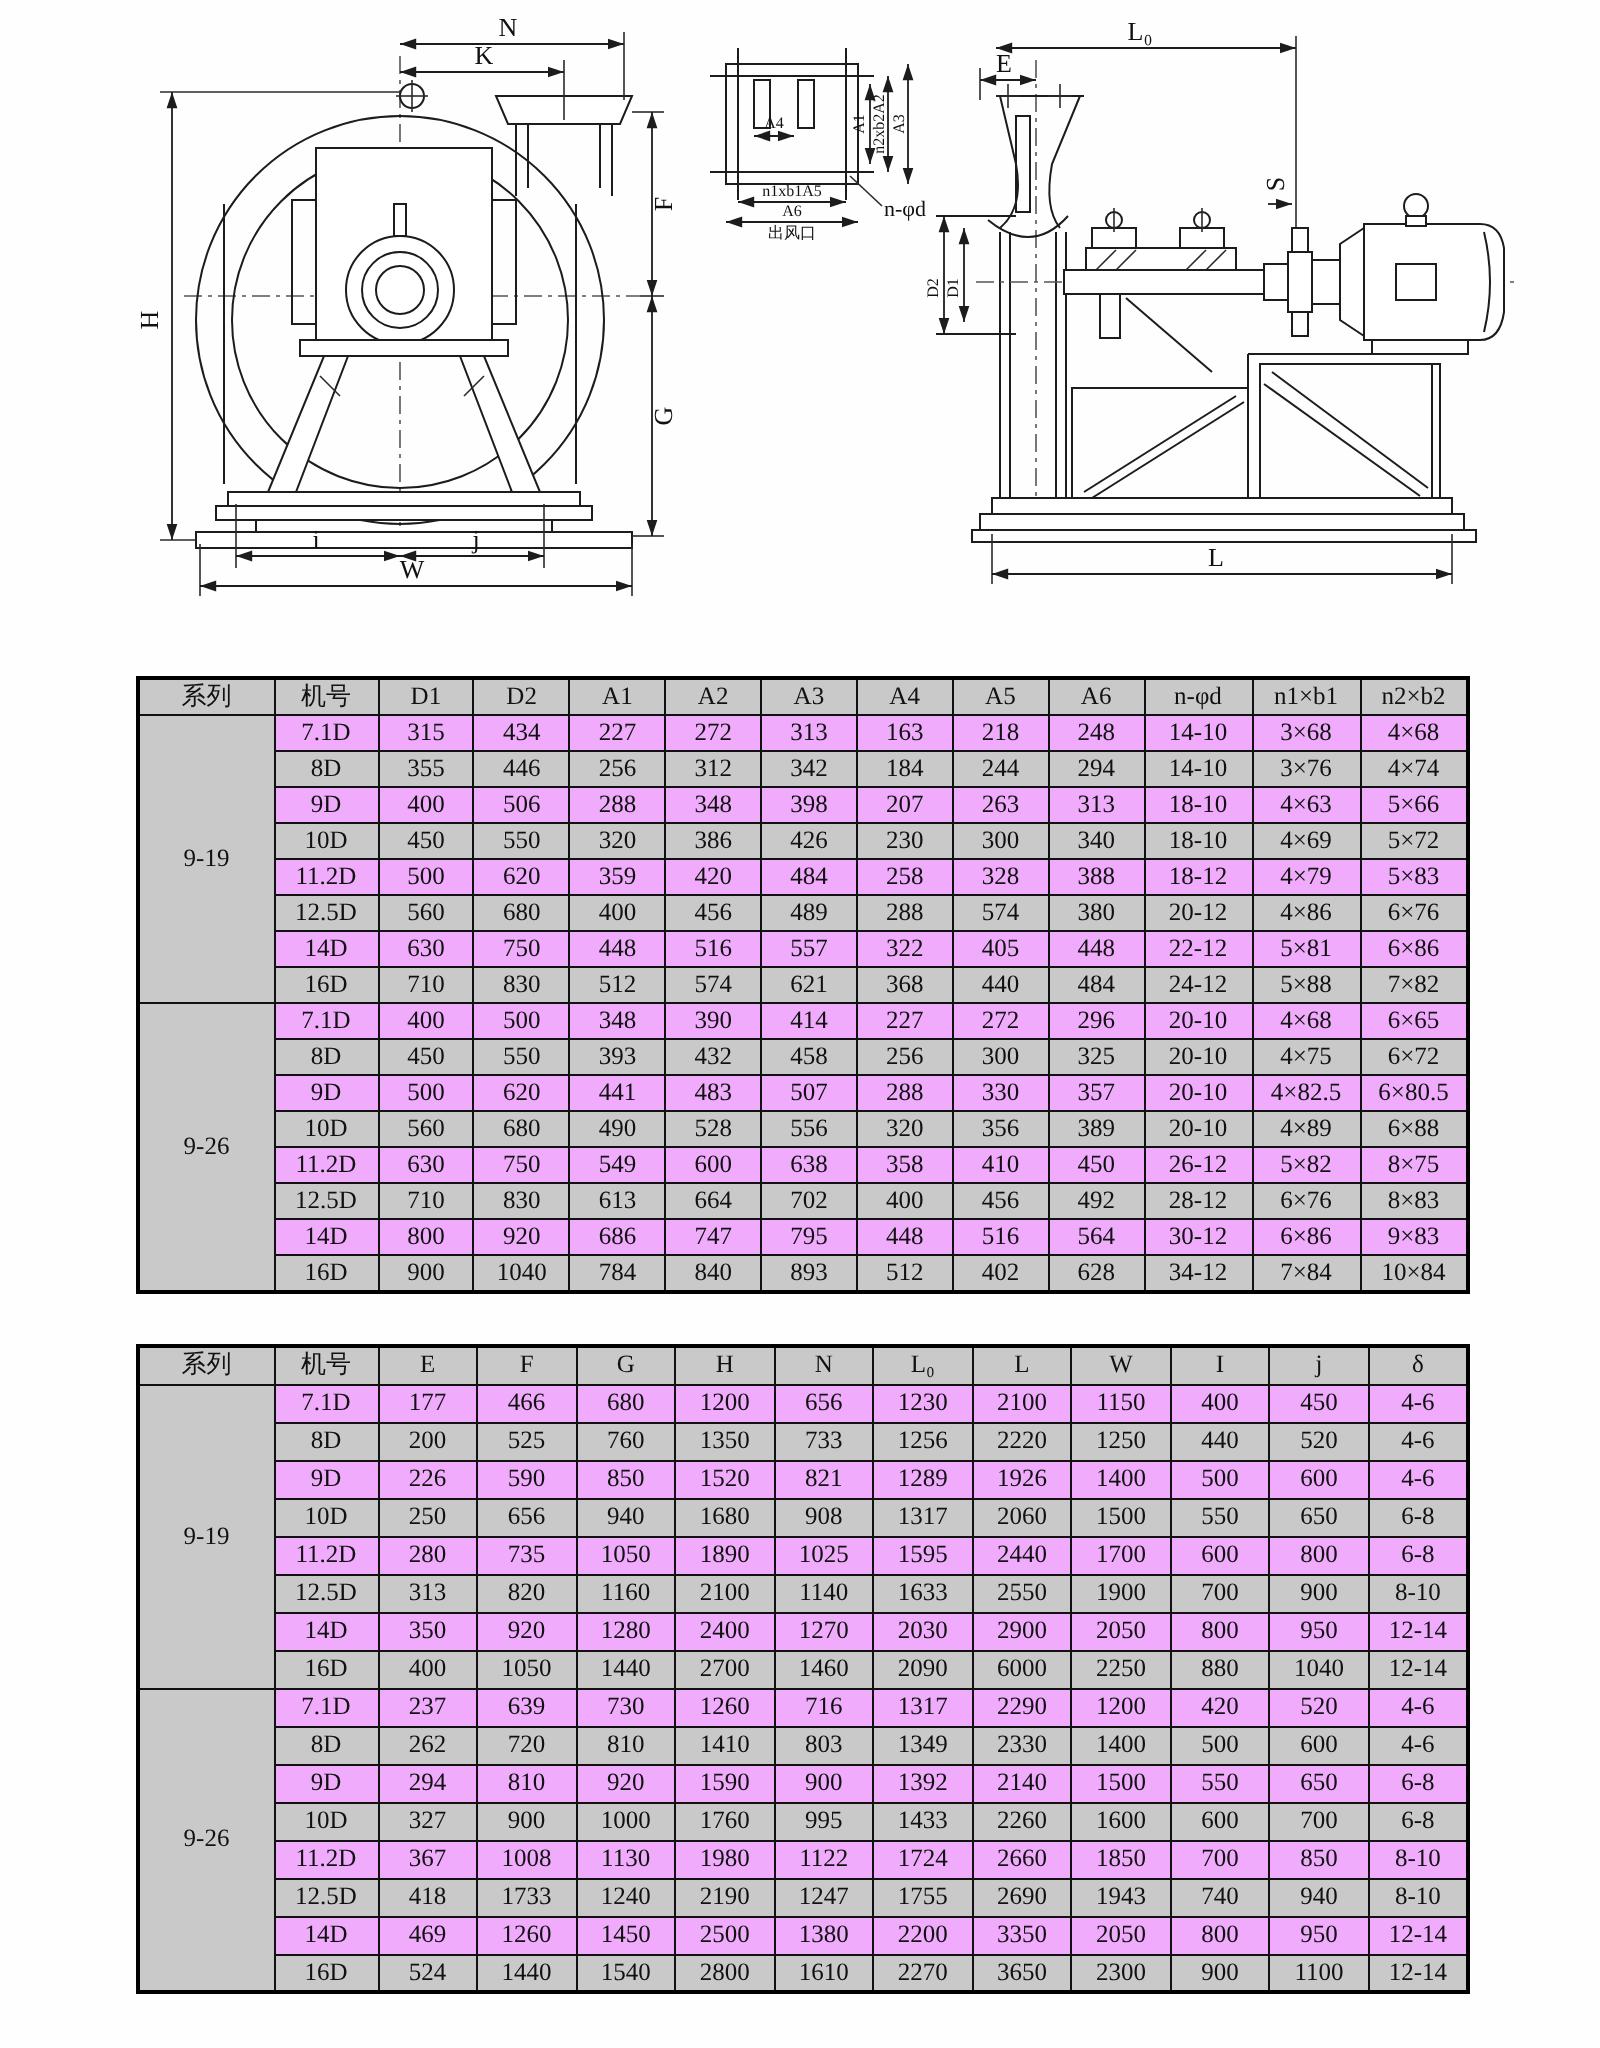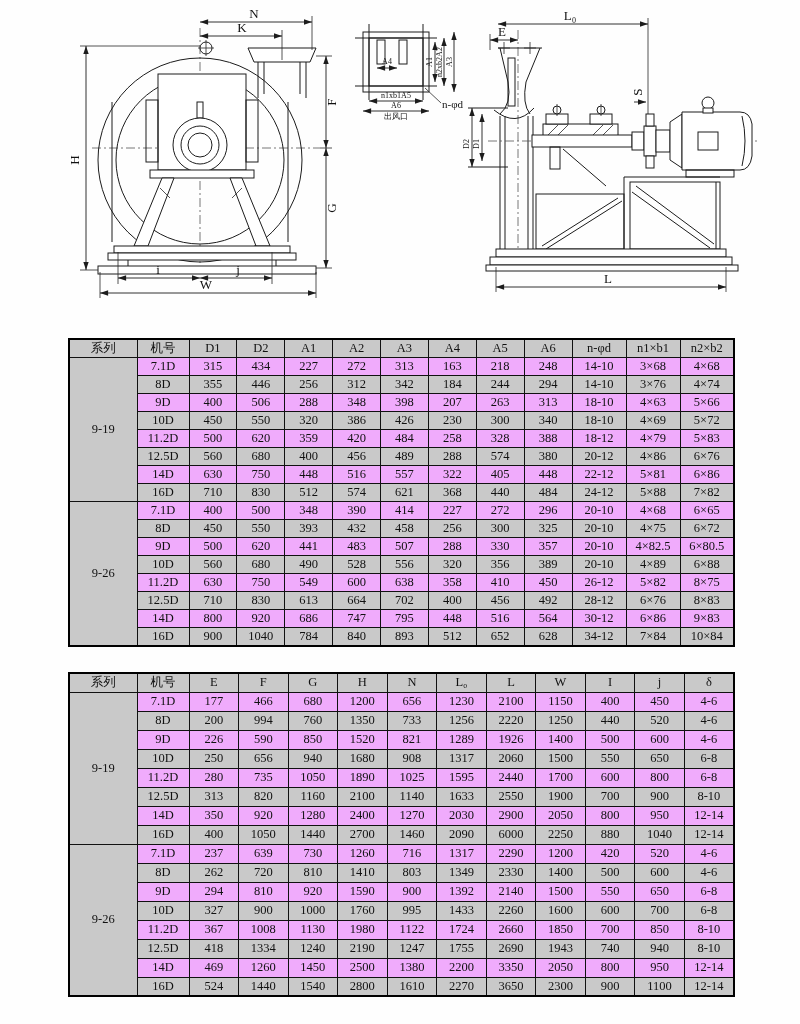--- a/index.html
+++ b/index.html
@@ -479,21 +479,21 @@
           <td>9×83</td>
         </tr>
         <tr class="shaded">
           <td>16D</td>
           <td>900</td>
           <td>1040</td>
           <td>784</td>
           <td>840</td>
           <td>893</td>
           <td>512</td>
-          <td>652</td>
+          <td>402</td>
           <td>628</td>
           <td>34-12</td>
           <td>7×84</td>
           <td>10×84</td>
         </tr>
       </tbody>
     </table>
   <table id="table2" class="dim-table">
       <thead>
         <tr>
@@ -524,21 +524,21 @@
           <td>1230</td>
           <td>2100</td>
           <td>1150</td>
           <td>400</td>
           <td>450</td>
           <td>4-6</td>
         </tr>
         <tr class="shaded">
           <td>8D</td>
           <td>200</td>
-          <td>994</td>
+          <td>525</td>
           <td>760</td>
           <td>1350</td>
           <td>733</td>
           <td>1256</td>
           <td>2220</td>
           <td>1250</td>
           <td>440</td>
           <td>520</td>
           <td>4-6</td>
         </tr>
@@ -693,21 +693,21 @@
           <td>1724</td>
           <td>2660</td>
           <td>1850</td>
           <td>700</td>
           <td>850</td>
           <td>8-10</td>
         </tr>
         <tr class="shaded">
           <td>12.5D</td>
           <td>418</td>
-          <td>1334</td>
+          <td>1733</td>
           <td>1240</td>
           <td>2190</td>
           <td>1247</td>
           <td>1755</td>
           <td>2690</td>
           <td>1943</td>
           <td>740</td>
           <td>940</td>
           <td>8-10</td>
         </tr>

